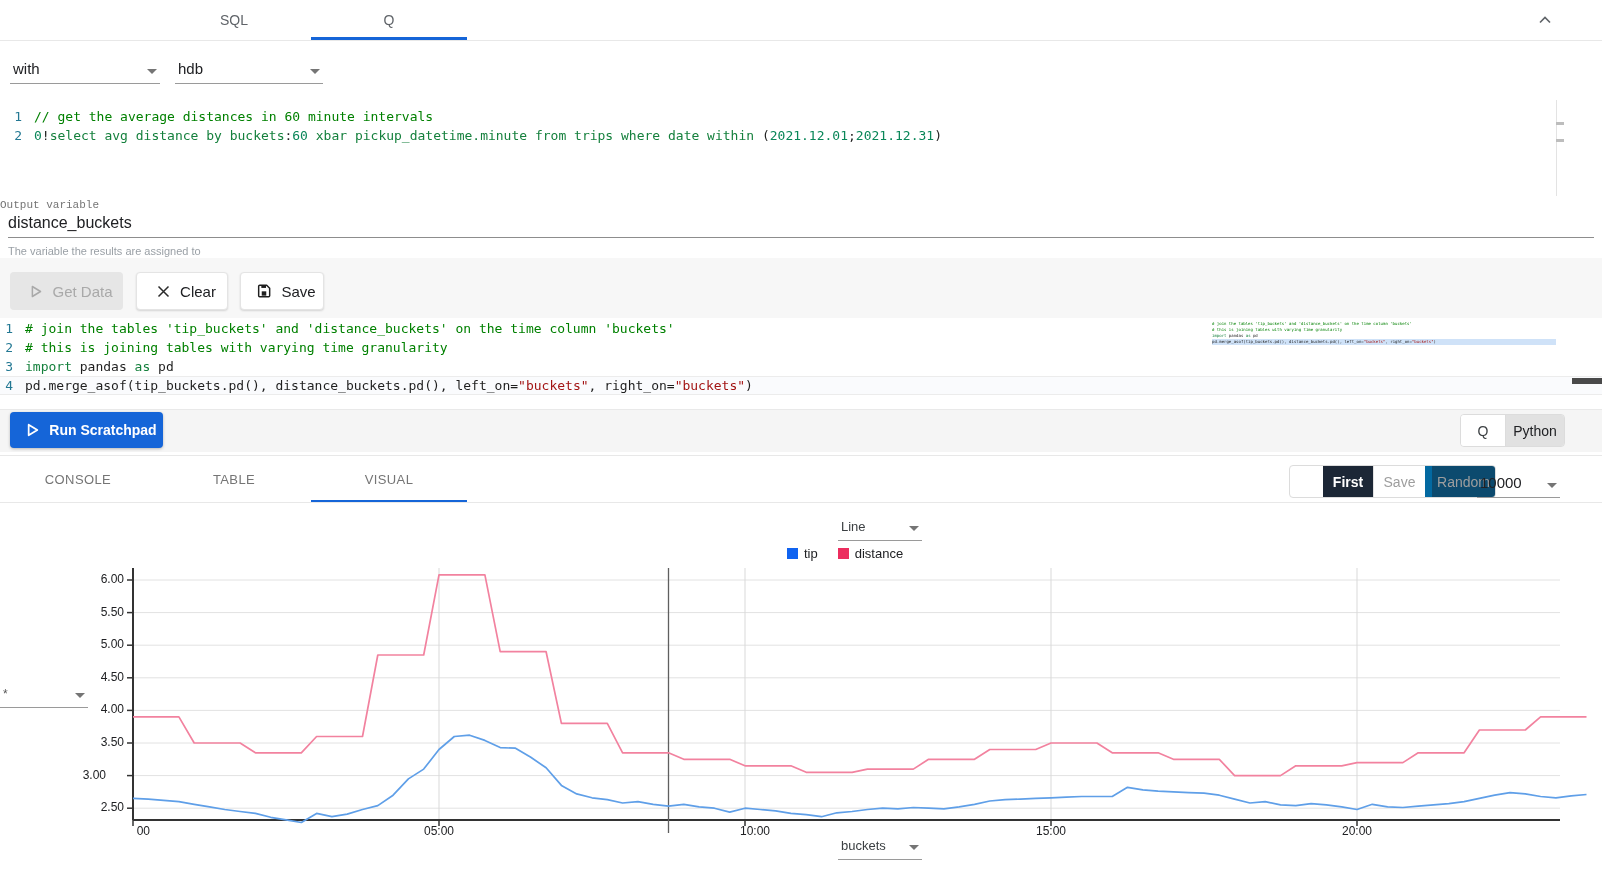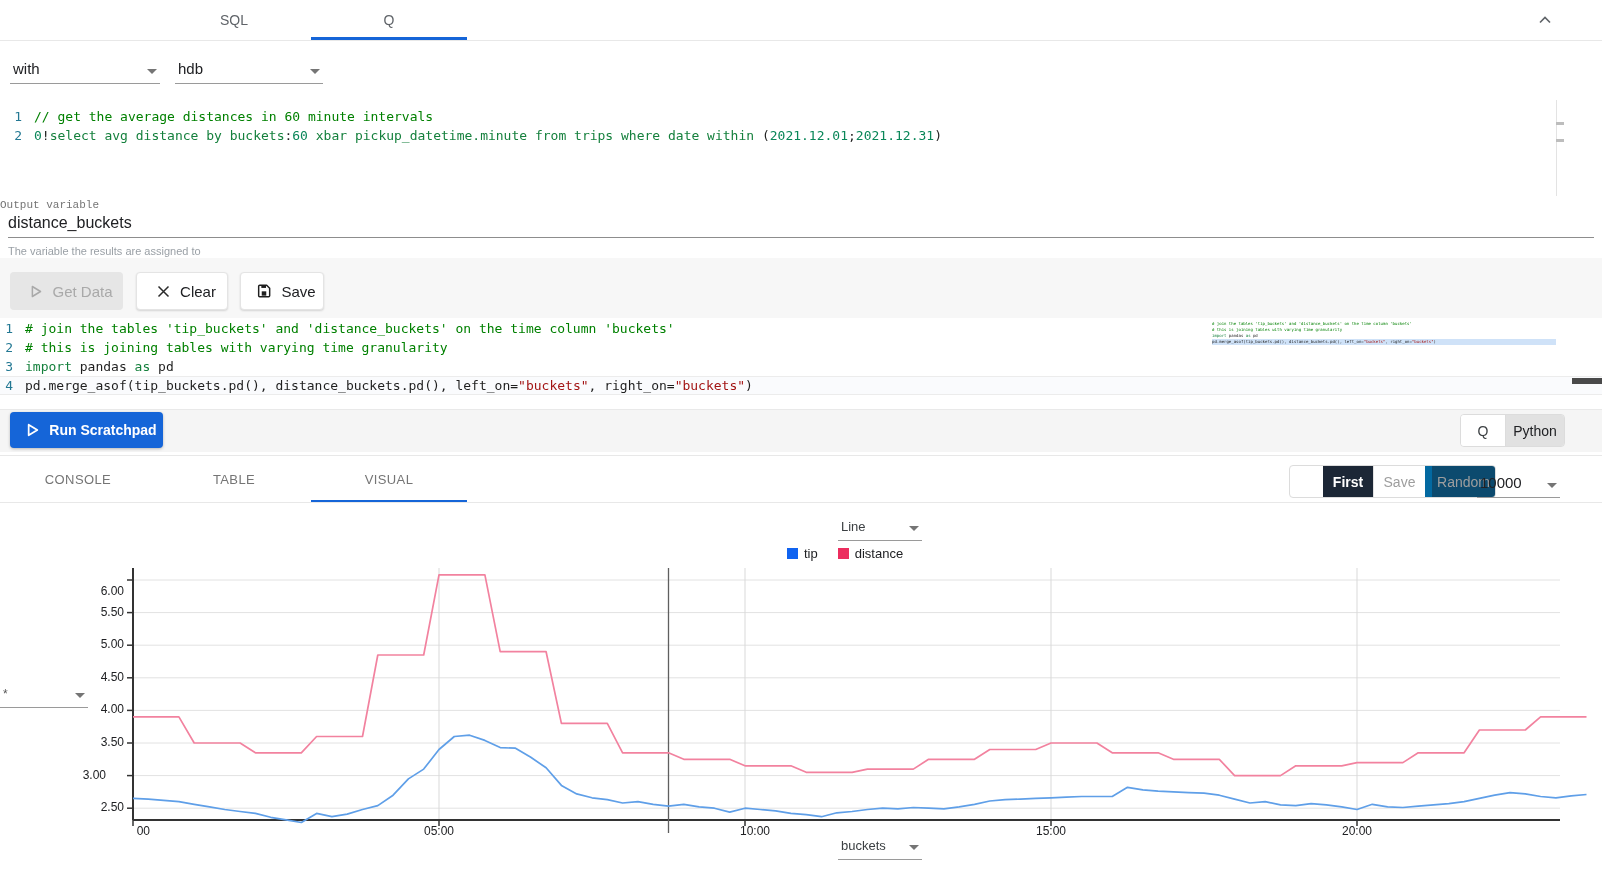--- a/index.html
+++ b/index.html
@@ -215,21 +215,21 @@
         <line x1="618" y1="255" x2="618" y2="261" stroke="#333" stroke-width="1.5"></line>
         <line x1="924" y1="255" x2="924" y2="261" stroke="#333" stroke-width="1.5"></line>
         <line x1="1230" y1="255" x2="1230" y2="261" stroke="#333" stroke-width="1.5"></line>
         <line x1="6" y1="3" x2="6" y2="255" stroke="#333" stroke-width="2"></line>
         <line x1="6" y1="255" x2="1433" y2="255" stroke="#333" stroke-width="2"></line>
         <line x1="541.5" y1="3" x2="541.5" y2="268" stroke="#5f5f5f" stroke-width="1.3"></line>
         <polyline points="6.0,233.4 21.3,234.1 36.6,235.4 51.9,236.7 67.2,239.3 82.5,241.9 97.8,244.5 113.1,246.5 128.4,248.4 143.7,252.3 159.0,254.9 174.3,257.5 189.6,248.4 204.9,251.7 220.2,249.1 235.5,244.5 250.8,240.6 266.1,230.2 281.4,213.9 296.7,204.1 312.0,184.5 327.3,171.5 342.6,170.2 357.9,175.4 373.2,182.6 388.5,183.2 403.8,192.3 419.1,202.8 434.4,220.4 449.7,228.9 465.0,232.8 480.3,234.7 495.6,238.0 510.9,236.7 526.2,239.3 541.5,241.2 556.8,239.3 572.1,241.9 587.4,243.2 602.7,247.1 618.0,243.2 633.3,244.5 648.6,245.8 663.9,248.4 679.2,249.7 694.5,251.7 709.8,247.8 725.1,246.5 740.4,244.5 755.7,243.2 771.0,243.9 786.3,242.5 801.6,243.2 816.9,243.9 832.2,241.9 847.5,239.3 862.8,236.0 878.1,234.7 893.4,234.1 908.7,233.4 924.0,232.8 939.3,232.1 954.6,231.5 969.9,231.5 985.2,231.5 1000.5,222.3 1015.8,224.9 1031.1,226.2 1046.4,226.9 1061.7,227.6 1077.0,228.2 1092.3,230.2 1107.6,234.1 1122.9,238.0 1138.2,236.7 1153.5,239.9 1168.8,240.6 1184.1,238.6 1199.4,239.9 1214.7,241.9 1230.0,244.5 1245.3,239.3 1260.6,241.9 1275.9,242.5 1291.2,241.2 1306.5,239.9 1321.8,238.6 1337.1,236.7 1352.4,233.4 1367.7,230.2 1383.0,227.6 1398.3,228.9 1413.6,231.5 1428.9,232.8 1444.2,230.8 1459.5,229.5" fill="none" stroke="#5f9fe8" stroke-width="1.7" stroke-linejoin="round"></polyline>
         <polyline points="6.0,151.9 21.3,151.9 36.6,151.9 51.9,151.9 67.2,178.0 82.5,178.0 97.8,178.0 113.1,178.0 128.4,187.8 143.7,187.8 159.0,187.8 174.3,187.8 189.6,171.5 204.9,171.5 220.2,171.5 235.5,171.5 250.8,90.0 266.1,90.0 281.4,90.0 296.7,90.0 312.0,9.8 327.3,9.8 342.6,9.8 357.9,9.8 373.2,86.7 388.5,86.7 403.8,86.7 419.1,86.7 434.4,158.4 449.7,158.4 465.0,158.4 480.3,158.4 495.6,187.8 510.9,187.8 526.2,187.8 541.5,187.8 556.8,194.3 572.1,194.3 587.4,194.3 602.7,194.3 618.0,200.8 633.3,200.8 648.6,200.8 663.9,200.8 679.2,207.3 694.5,207.3 709.8,207.3 725.1,207.3 740.4,204.1 755.7,204.1 771.0,204.1 786.3,204.1 801.6,194.3 816.9,194.3 832.2,194.3 847.5,194.3 862.8,184.5 878.1,184.5 893.4,184.5 908.7,184.5 924.0,178.0 939.3,178.0 954.6,178.0 969.9,178.0 985.2,187.8 1000.5,187.8 1015.8,187.8 1031.1,187.8 1046.4,194.3 1061.7,194.3 1077.0,194.3 1092.3,194.3 1107.6,210.6 1122.9,210.6 1138.2,210.6 1153.5,210.6 1168.8,200.8 1184.1,200.8 1199.4,200.8 1214.7,200.8 1230.0,197.6 1245.3,197.6 1260.6,197.6 1275.9,197.6 1291.2,187.8 1306.5,187.8 1321.8,187.8 1337.1,187.8 1352.4,165.0 1367.7,165.0 1383.0,165.0 1398.3,165.0 1413.6,151.9 1428.9,151.9 1444.2,151.9 1459.5,151.9" fill="none" stroke="#f2829f" stroke-width="1.7" stroke-linejoin="round"></polyline>
       </svg></div>
   <div id="y-labels">
-      <div class="axis-lbl" style="left: 86px; width: 38px; text-align: right; top: 572px; margin-top: 12px;">6.00</div>
+      <div class="axis-lbl" style="left: 86px; width: 38px; text-align: right; top: 572px;">6.00</div>
       <div class="axis-lbl" style="left: 86px; width: 38px; text-align: right; top: 604.6px;">5.50</div>
       <div class="axis-lbl" style="left: 86px; width: 38px; text-align: right; top: 637.2px;">5.00</div>
       <div class="axis-lbl" style="left: 86px; width: 38px; text-align: right; top: 669.8px;">4.50</div>
       <div class="axis-lbl" style="left: 86px; width: 38px; text-align: right; top: 702.4px;">4.00</div>
       <div class="axis-lbl" style="left: 86px; width: 38px; text-align: right; top: 735px;">3.50</div>
       <div class="axis-lbl" style="left: 68px; width: 38px; text-align: right; top: 767.6px;">3.00</div>
       <div class="axis-lbl" style="left: 86px; width: 38px; text-align: right; top: 800.2px;">2.50</div>
     </div>
   <div id="x-labels">
       <div class="axis-lbl" style="top: 824px; width: 50px; text-align: right; left: 100px;">00</div>

